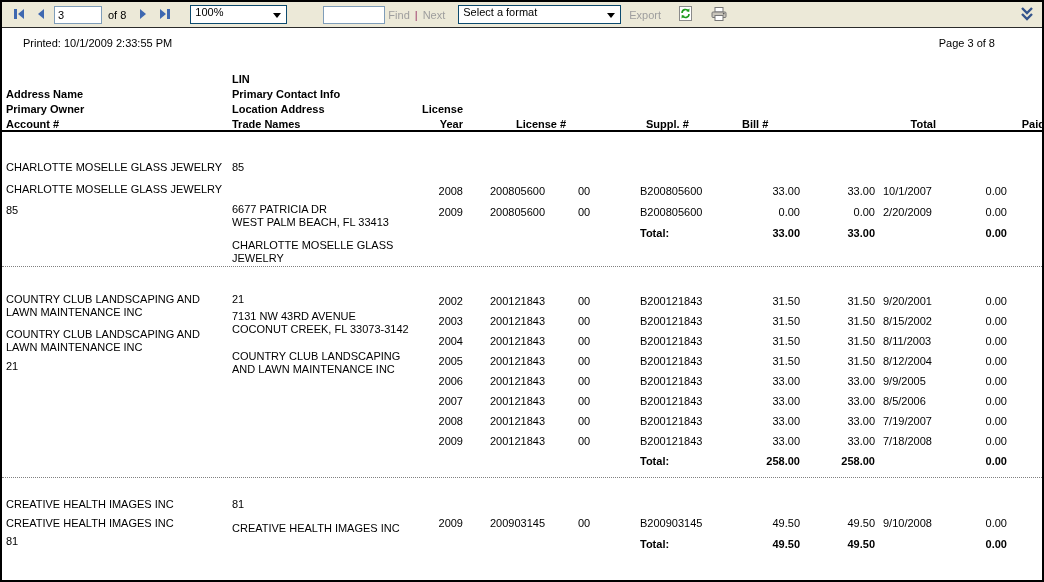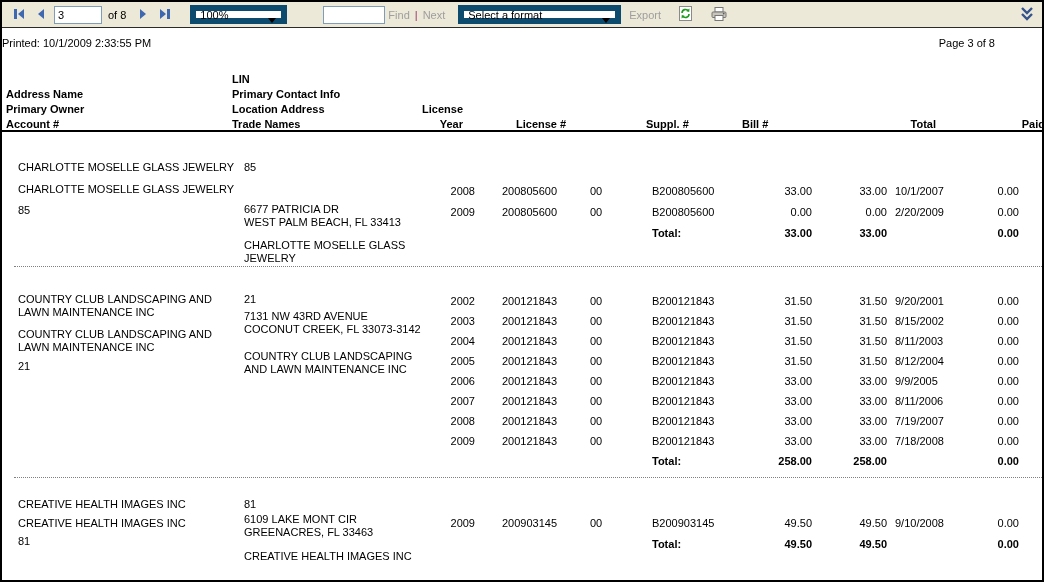--- a/index.html
+++ b/index.html
@@ -6,44 +6,44 @@
   html,body { background:#fff; }
   body { font-family:"Liberation Sans", sans-serif; }
   .app { width:1044px; height:582px; border:2px solid #000; background:#fff; position:relative; overflow:hidden; }
 
   
   .toolbar { height:26px; background:#ece9d8; border-bottom:1px solid #2a2a2a; display:flex; align-items:center; padding:0 6px; font-size:11px; color:#000; position:relative; }
   .tb-btn { width:22px; height:20px; display:flex; align-items:center; justify-content:center; cursor:pointer; }
   .tb-input { height:18px; border:1px solid #7f9db9; background:#fff; font-family:"Liberation Sans",sans-serif; font-size:11px; padding:0 3px; }
   .page-input { width:48px; margin:0 4px 0 2px; }
   .of-label { margin:0 6px 0 2px; white-space:nowrap; }
-  .combo { height:19px; border:6px solid #0c4a6e; background:#fff; display:flex; align-items:center; padding:0 4px; position:relative; cursor:pointer; }
+  .combo { height:19px; border:1px solid #0c4a6e; background:#fff; display:flex; padding:0 4px; position:relative; cursor:pointer; }
   .combo .arrow { width:0; height:0; border-left:4px solid transparent; border-right:4px solid transparent; border-top:5px solid #000; position:absolute; right:5px; top:7px; }
   .zoom-combo { width:97px; margin-left:14px; }
   .find-input { width:62px; margin-left:36px; }
   .gray-link { color:#9e9e9e; margin:0 3px; cursor:default; }
   .pipe { color:#993366; margin:0 2px; }
   .format-combo { width:163px; margin-left:10px; }
   .export-link { color:#9e9e9e; margin-left:8px; cursor:default; }
   .icon-btn { margin-left:14px; cursor:pointer; display:flex; align-items:center; justify-content:center; width:20px; height:20px; }
   .collapse-btn { position:absolute; right:6px; top:3px; cursor:pointer; }
 
   
   .report { position:relative; width:1040px; height:553px; background:#fff; font-size:11px; color:#000; overflow:hidden; }
-  .printed { position:absolute; left:0; top:9px; }
+  .printed { position:absolute; left:21px; top:9px; }
   .rpt-title { position:absolute; left:0; right:0; top:8px; text-align:center; font-weight:bold; font-size:13px; }
   .page-num { position:absolute; right:47px; top:9px; }
 
   .hdr-left { position:absolute; left:4px; top:59px; font-weight:bold; line-height:15px; }
   .hdr-contact { position:absolute; left:230px; top:44px; font-weight:bold; line-height:15px; }
   .hdr-grid { position:absolute; left:418px; top:74px; width:587px; font-weight:bold; line-height:15px; }
   .hgrow { display:grid; grid-template-columns:43px 115px 62px 100px 60px 75px 100px 32px;gap:34px; }
   .hdr-rule { position:absolute; left:0; top:102px; width:1040px; height:2px; background:#000; }
 
-  .blocks { position:absolute; left:12px; top:104px; width:892px; }
+  .blocks { position:absolute; left:0; top:104px; width:892px; }
   .block { position:relative; width:1040px; }
   .block.sep { border-bottom:1px dotted #808080; }
   .b1 { height:135px; } .b2 { height:211px; } .b3 { height:103px; }
 
   .biz { position:absolute; left:4px; width:225px; line-height:13px; }
   .contact { position:absolute; left:230px; width:188px; line-height:13px; }
   .b1 .biz, .b1 .contact { top:29px; }
   .b2 .biz, .b2 .contact { top:26px; }
   .b3 .biz, .b3 .contact { top:20px; }
 
@@ -290,21 +290,21 @@
               <div class="c c-last_pay">9/9/2005</div>
               <div class="c c-due">0.00</div>
             </div>
             <div class="row">
               <div class="c c-year">2007</div>
               <div class="c c-license">200121843</div>
               <div class="c c-suppl">00</div>
               <div class="c c-bill">B200121843</div>
               <div class="c c-total">33.00</div>
               <div class="c c-paid">33.00</div>
-              <div class="c c-last_pay">8/11/2006</div>
+              <div class="c c-last_pay">8/5/2006</div>
               <div class="c c-due">0.00</div>
             </div>
             <div class="row">
               <div class="c c-year">2008</div>
               <div class="c c-license">200121843</div>
               <div class="c c-suppl">00</div>
               <div class="c c-bill">B200121843</div>
               <div class="c c-total">33.00</div>
               <div class="c c-paid">33.00</div>
               <div class="c c-last_pay">7/19/2007</div>
@@ -334,24 +334,20 @@
       </div>
 
       <div class="block b3">
         <div class="biz">
           <div class="name">CREATIVE HEALTH IMAGES INC</div>
           <div class="owner">CREATIVE HEALTH IMAGES INC</div>
           <div class="acct">81</div>
         </div>
         <div class="contact">
           <div class="lin">81</div>
-          <div class="addr">
-            <div>6109 LAKE MONT CIR</div>
-            <div>GREENACRES, FL 33463</div>
-          </div>
           <div class="trade">CREATIVE HEALTH IMAGES INC</div>
         </div>
         <div class="rows">
             <div class="row">
               <div class="c c-year">2009</div>
               <div class="c c-license">200903145</div>
               <div class="c c-suppl">00</div>
               <div class="c c-bill">B200903145</div>
               <div class="c c-total">49.50</div>
               <div class="c c-paid">49.50</div>

